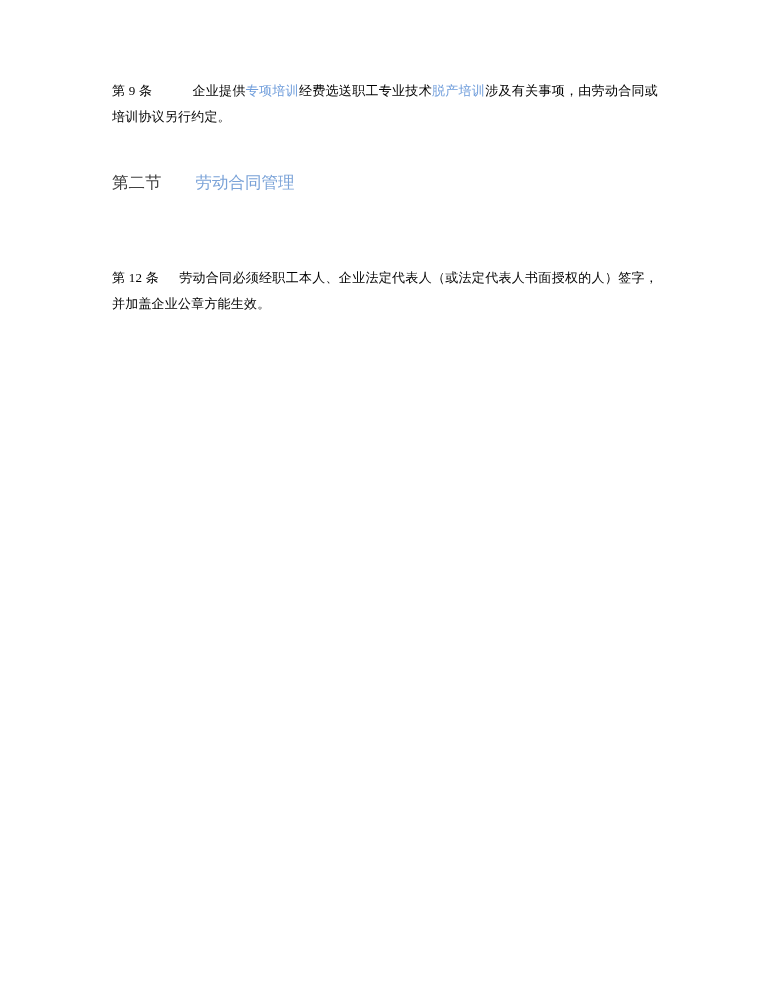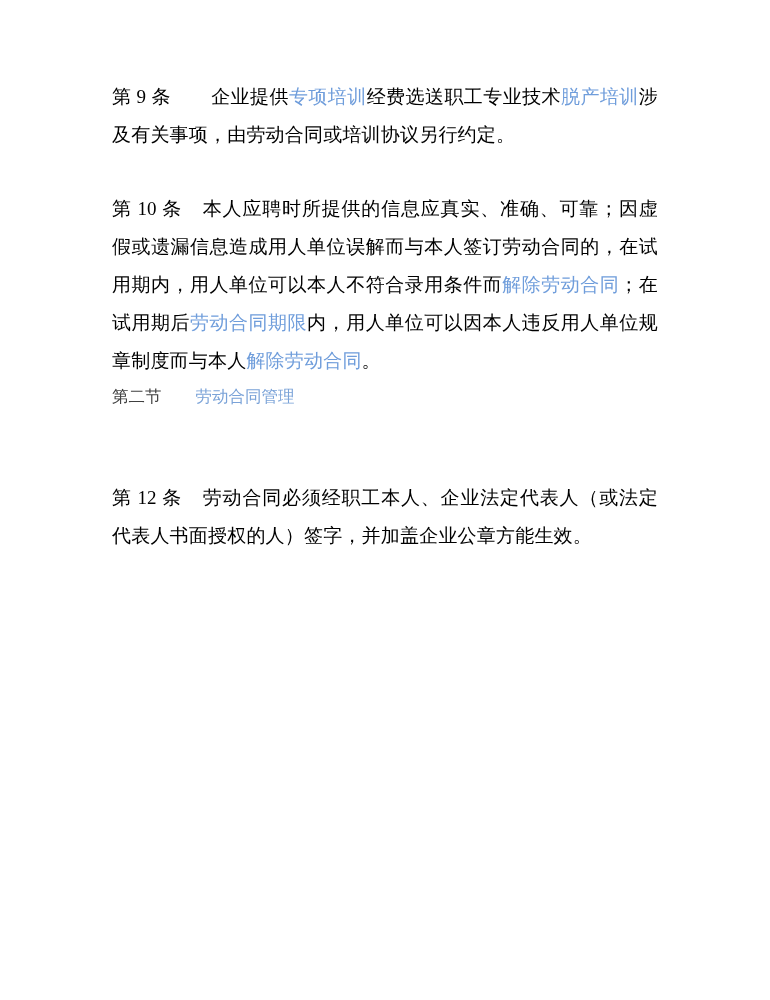--- a/index.html
+++ b/index.html
@@ -15,21 +15,21 @@
   }
   .page {
     position: relative;
     width: 770px;
     height: 1000px;
     box-sizing: border-box;
     padding: 78px 112px 0 112px;
     background: #ffffff;
   }
   .para {
-    font-size: 19px;
+    font-size: 13px;
     line-height: 2.0;
     text-align: justify;
     margin: 0 0 0 0;
     letter-spacing: 0.2px;
   }
   .gap-lg { height: 36px; }
   .gap-md { height: 30px; }
   .link {
     color: #6f9ddb;
   }
@@ -53,23 +53,20 @@
 <body>
 
 <div class="page">
 
   <p class="para">
     <span>第 9 条</span><span class="spacer-tab"></span><span>企业提供</span><span class="link">专项培训</span><span>经费选送职工专业技术</span><span class="link">脱产培训</span><span>涉及有关事项，由劳动合同或培训协议另行约定。</span>
   </p>
 
   <div class="gap-lg"></div>
 
-  <p class="para">
-    <span>第 10 条</span><span class="spacer-tab-sm"></span><span>本人应聘时所提供的信息应真实、准确、可靠；因虚假或遗漏信息造成用人单位误解而与本人签订劳动合同的，在试用期内，用人单位可以本人不符合录用条件而</span><span class="link">解除劳动合同</span><span>；在试用期后</span><span class="link">劳动合同期限</span><span>内，用人单位可以因本人违反用人单位规章制度而与本人</span><span class="link">解除劳动合同</span><span>。</span>
-  </p>
 
   <p class="heading-line">
     <span class="heading-label">第二节</span><span class="heading-title">劳动合同管理</span>
   </p>
 
   <div class="gap-md"></div>
 
 
   <div class="gap-lg"></div>
 

